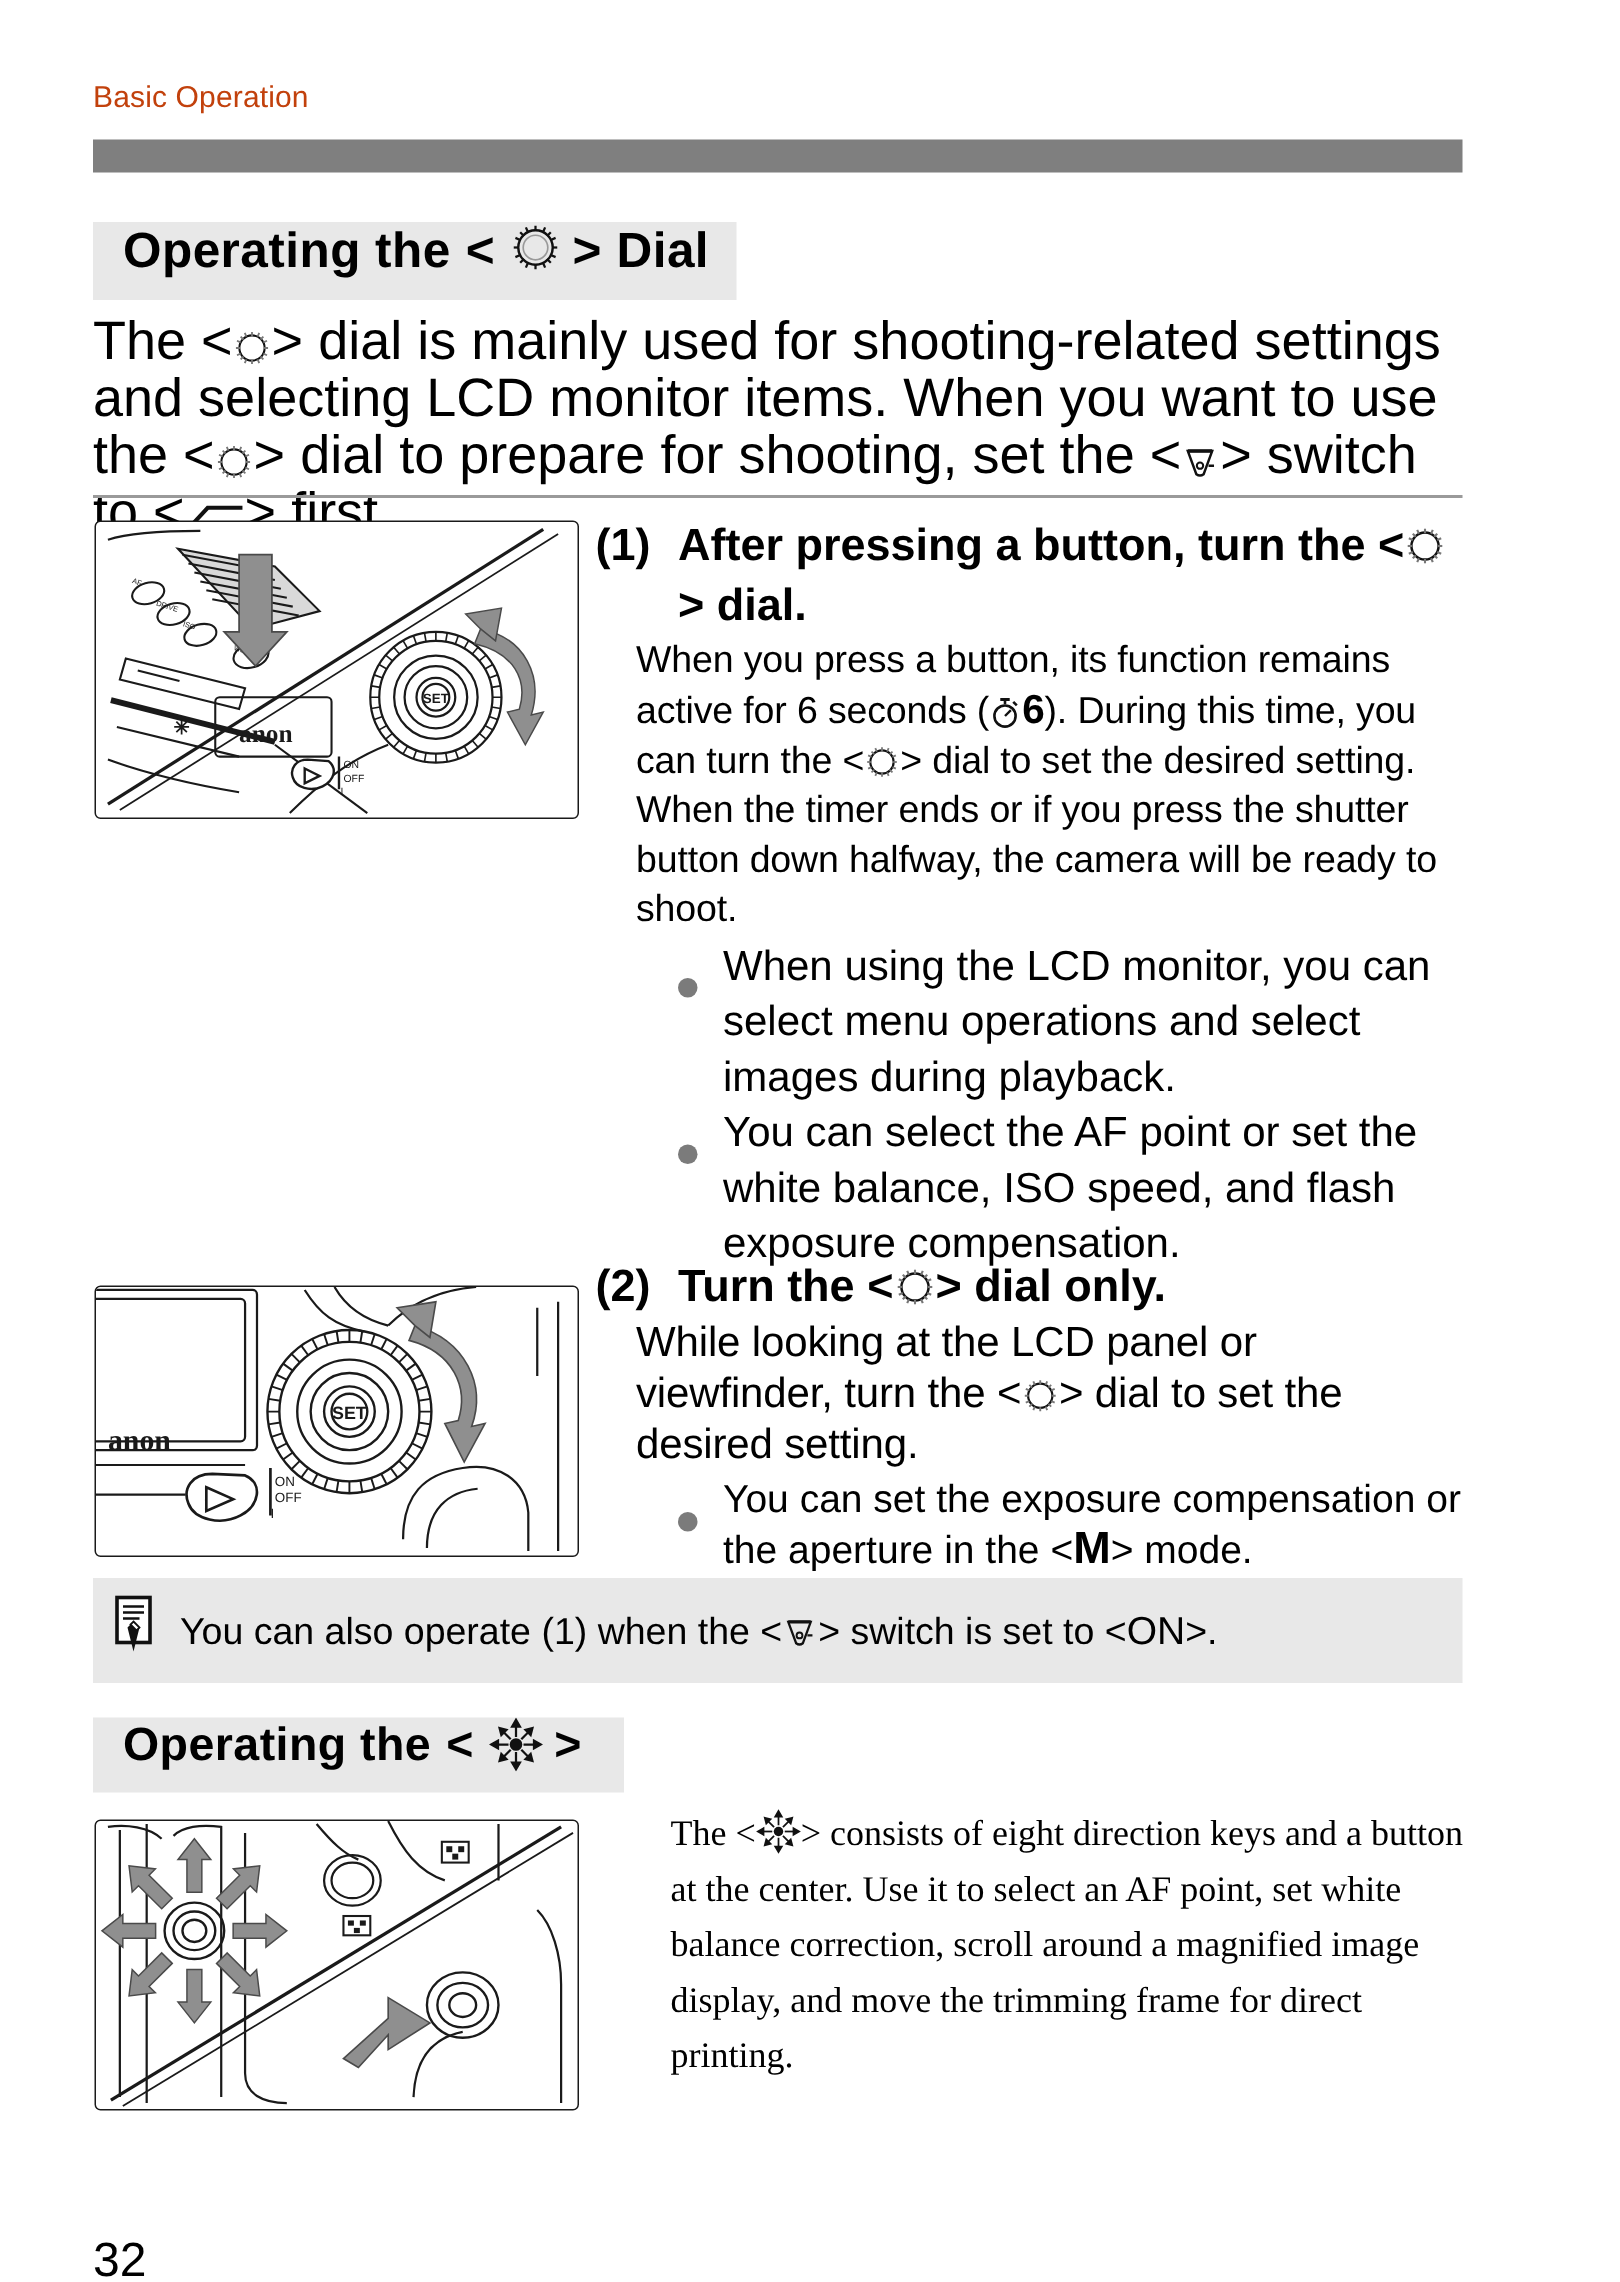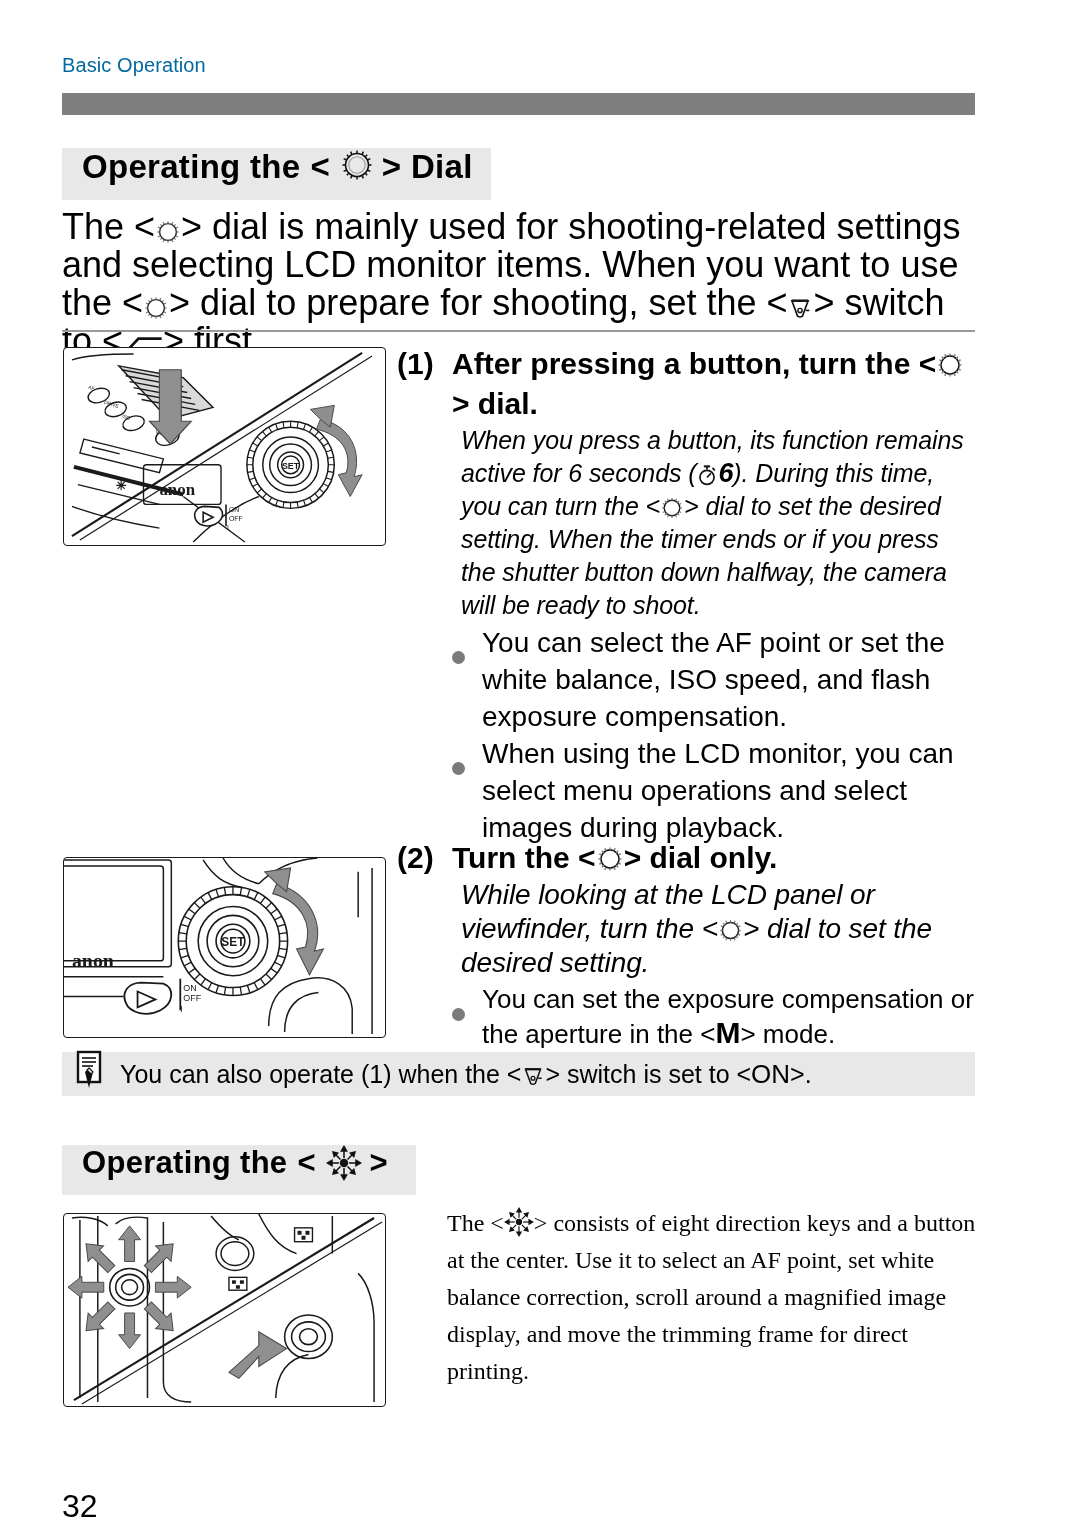--- a/index.html
+++ b/index.html
@@ -16,21 +16,21 @@
     overflow: hidden;
   }
 
   
   .running-head {
     position: absolute;
     left: 62px;
     top: 54px;
     font-size: 20px;
     letter-spacing: .1px;
-    color: #0369a1;
+    color: #c2410c;
   }
   .head-bar {
     position: absolute;
     left: 62px;
     top: 93px;
     width: 913px;
     height: 22px;
     background: #7f7f7f;
   }
 
@@ -107,26 +107,25 @@
     font-size: 30px;
     line-height: 40px;
   }
   .step-num {
     width: 55px;
     flex: 0 0 55px;
   }
   .step-title { flex: 1; }
 
   .step-body {
-    margin-left: 64px;
+    margin-left: 27px;
     font-size: 25px;
     line-height: 33px;
     font-stretch: condensed;
     letter-spacing: -0.1px;
-    font-style: italic;
   }
   .step-body.wide {
     font-size: 28px;
     line-height: 34px;
   }
 
   .bullets { margin-left: 55px; margin-top: 2px; }
   .bullet {
     display: flex;
     align-items: flex-start;
@@ -152,21 +151,21 @@
   }
   .bullet .btext { flex: 1; }
   .bullet.small { font-size: 26px; line-height: 34px; }
 
   
   .note-box {
     position: absolute;
     left: 62px;
     top: 1052px;
     width: 913px;
-    height: 44px;
+    height: 70px;
     background: #e8e8e8;
     box-sizing: border-box;
     display: flex;
     align-items: center;
   }
   .note-icon {
     flex: 0 0 auto;
     margin-left: 14px;
     margin-right: 14px;
     margin-top: -4px;
@@ -463,25 +462,25 @@
             <line x1="12.1" y1="26.9" x2="10.7" y2="30.1"></line>
             <line x1="3.9" y1="10.7" x2="7.1" y2="12.1"></line>
             <line x1="26.9" y1="21.9" x2="30.1" y2="23.3"></line>
             <line x1="30.1" y1="10.7" x2="26.9" y2="12.1"></line>
             <line x1="7.1" y1="21.9" x2="3.9" y2="23.3"></line>
           </g>
         </svg></span><span>&gt; dial to set the desired setting. When the timer ends or if you press the shutter button down halfway, the camera will be ready to shoot.</span></div>
   <div class="bullets">
     <div class="bullet">
       <span class="dot"></span>
-      <span class="btext">You can select the AF point or set the white balance, ISO speed, and flash exposure compensation.</span>
+      <span class="btext">When using the LCD monitor, you can select menu operations and select images during playback.</span>
     </div>
     <div class="bullet">
       <span class="dot"></span>
-      <span class="btext">When using the LCD monitor, you can select menu operations and select images during playback.</span>
+      <span class="btext">You can select the AF point or set the white balance, ISO speed, and flash exposure compensation.</span>
     </div>
   </div>
 </div>
 
 <div class="figure" id="fig2">
   <svg width="100%" height="100%" viewBox="0 0 323 181" preserveAspectRatio="none">
     <g fill="none" stroke="#1a1a1a" stroke-width="1.5">
       <rect x="-10" y="8" width="110" height="96" rx="3"></rect>
       <rect x="-10" y="2" width="118" height="108" rx="3"></rect>
       <path d="M-6 120 L100 120"></path>

